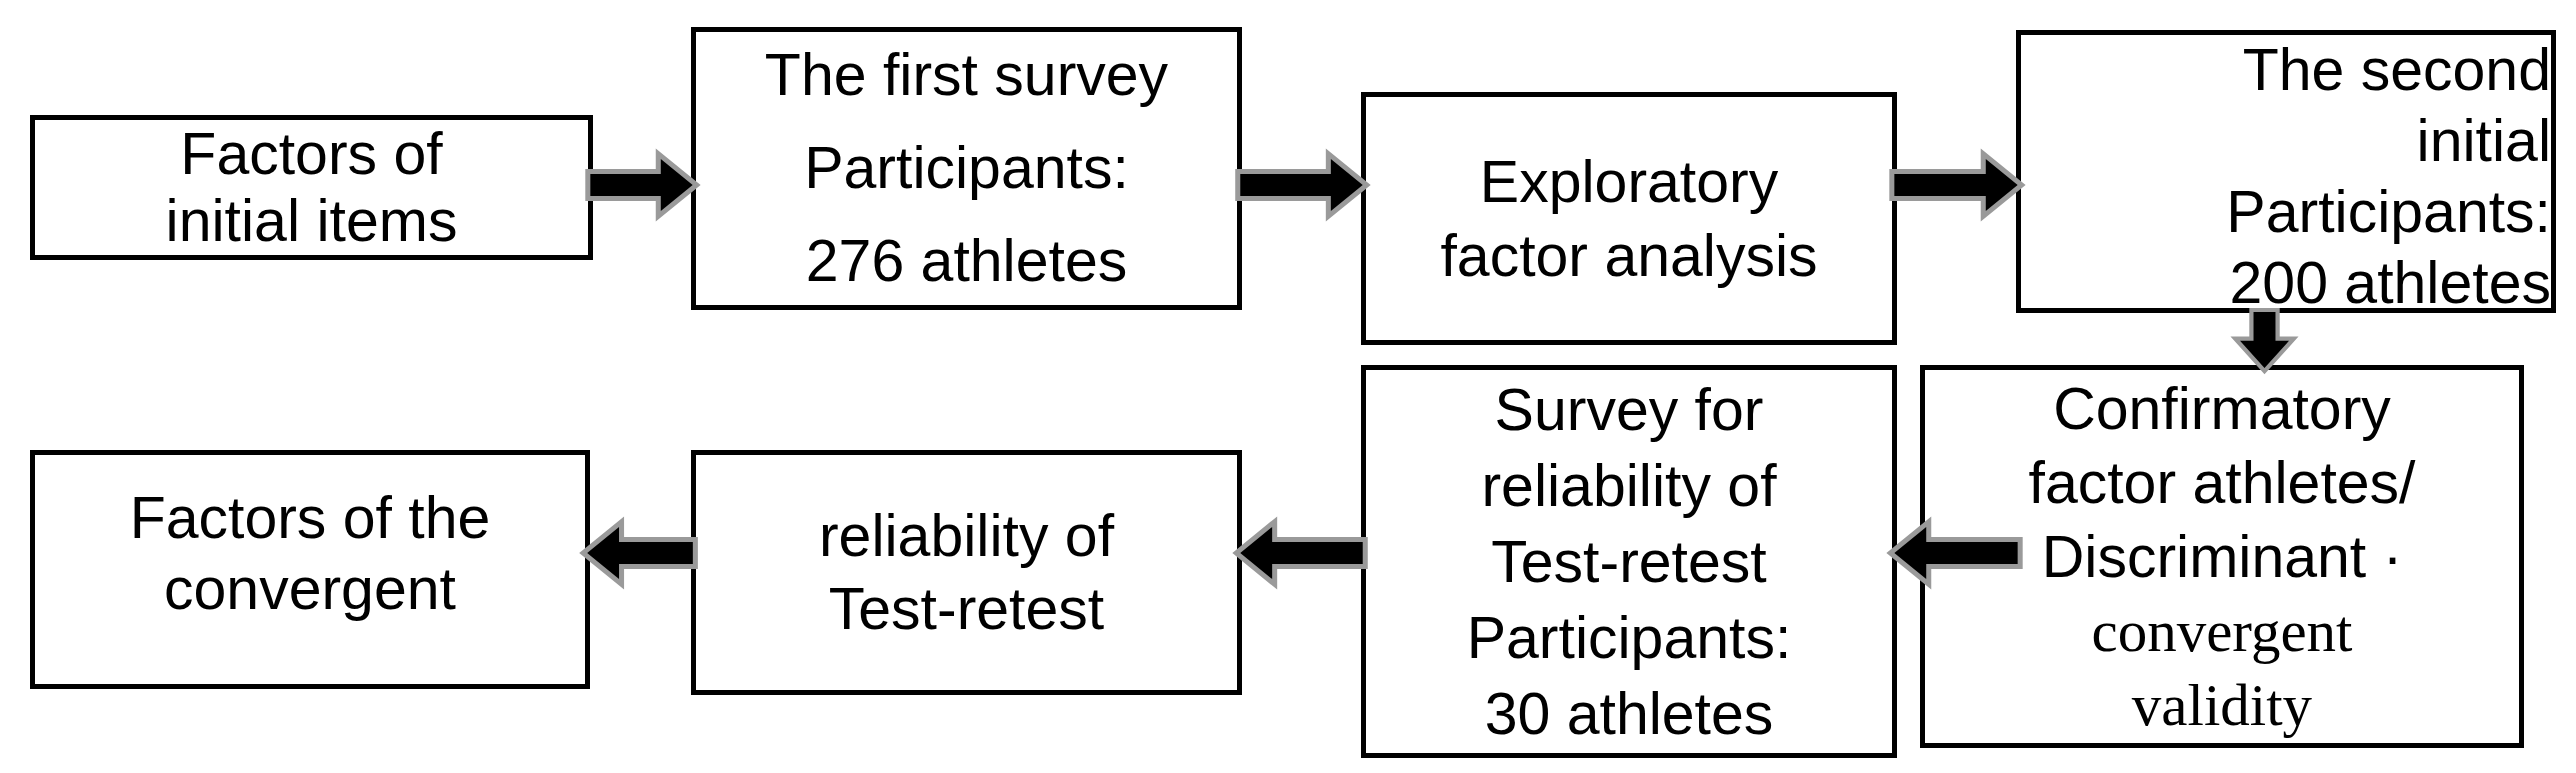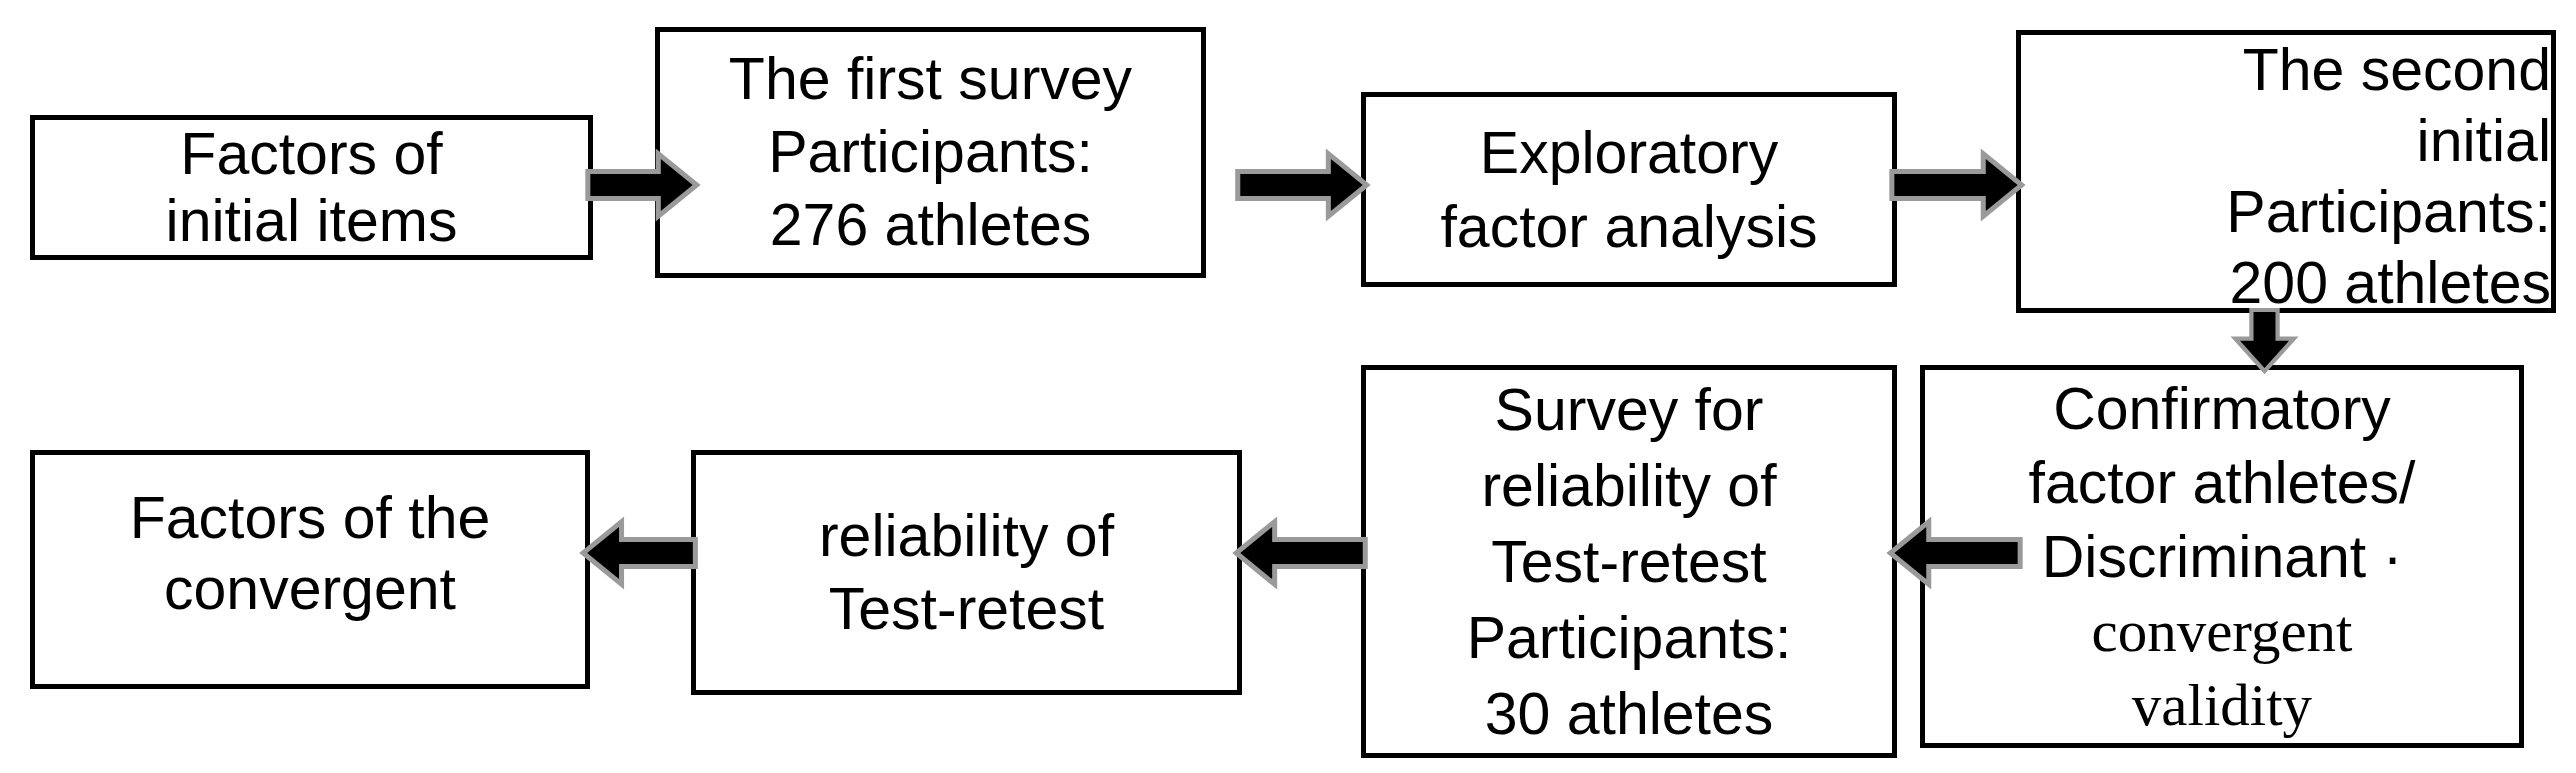--- a/index.html
+++ b/index.html
@@ -40,27 +40,27 @@
 </head>
 <body>
 
 <div class="canvas">
 
   <div class="box lh80" style="left:30px; top:115px; width:563px; height:145px;">
       <div class="line">Factors of</div>
       <div class="line">initial items</div>
     </div>
 
-  <div class="box" style="left:655px; top:27px; width:551px; height:251px;">
+  <div class="box" style="left:691px; top:27px; width:551px; height:283px;gap:20px;">
       <div class="line">The first survey</div>
       <div class="line">Participants:</div>
       <div class="line">276 athletes</div>
     </div>
 
-  <div class="box lh88" style="left:1361px; top:92px; width:536px; height:195px;">
+  <div class="box lh88" style="left:1361px; top:92px; width:536px; height:253px;">
       <div class="line">Exploratory</div>
       <div class="line">factor analysis</div>
     </div>
 
   <div class="box lh84 flush-top" style="left:2016px; top:30px; width:540px; height:283px;align-items:flex-end;">
       <div class="line">The second</div>
       <div class="line">initial</div>
       <div class="line">Participants:</div>
       <div class="line">200 athletes</div>
     </div>

